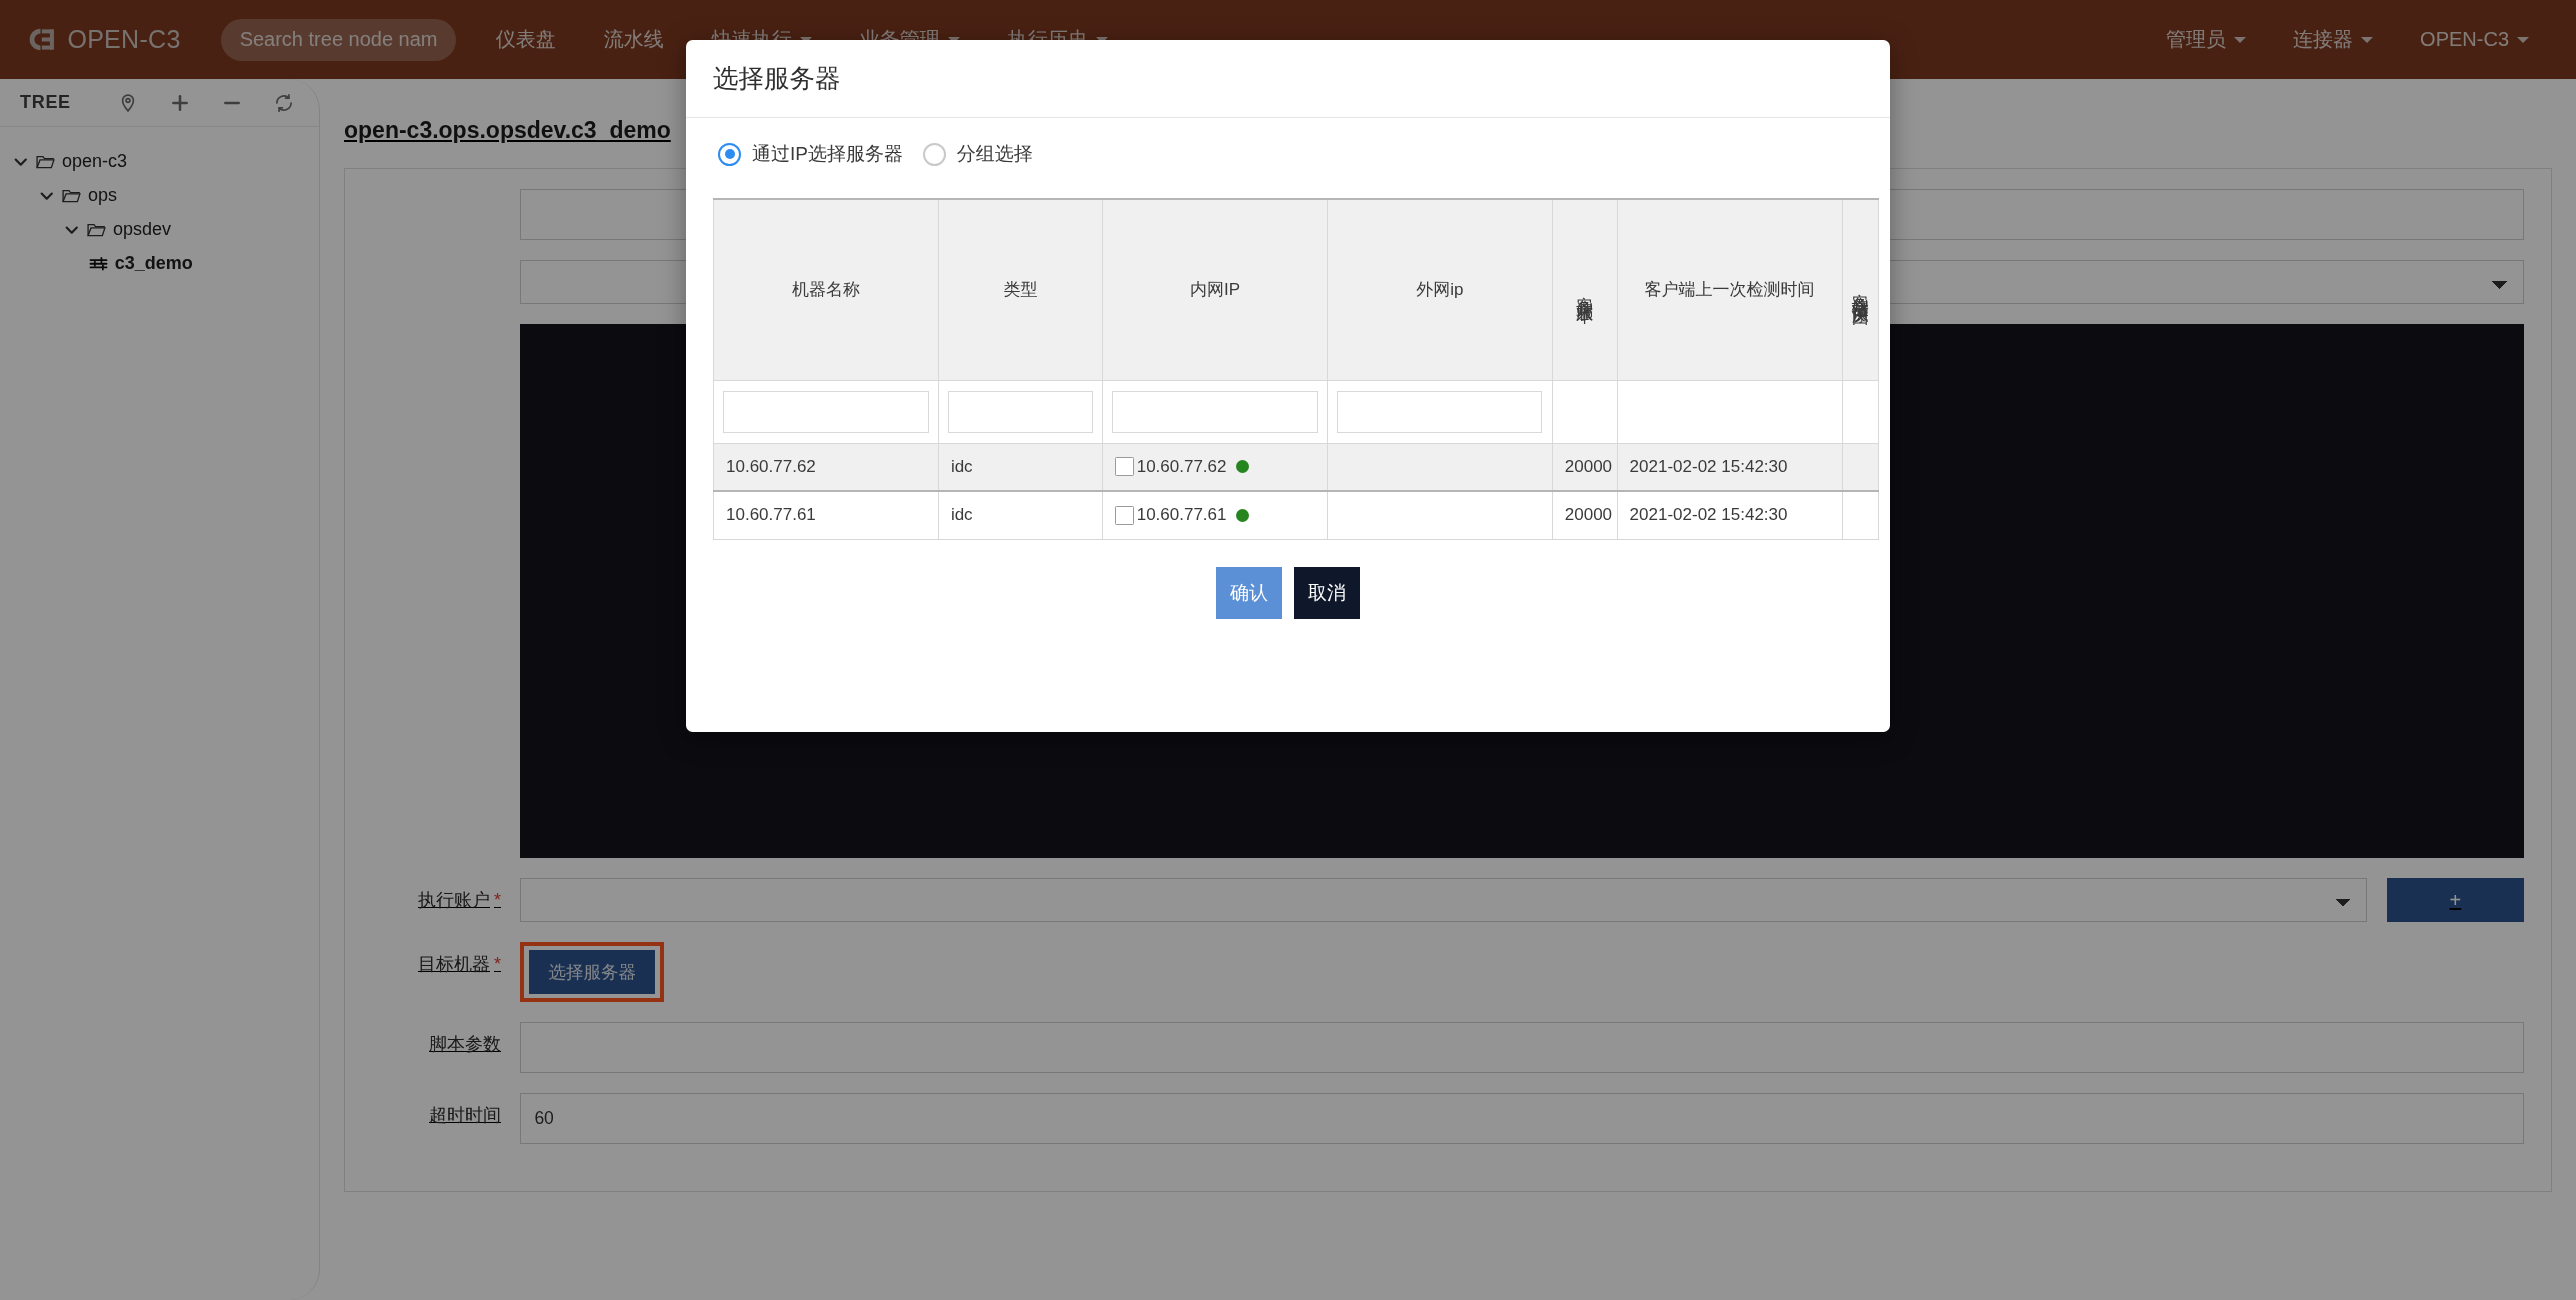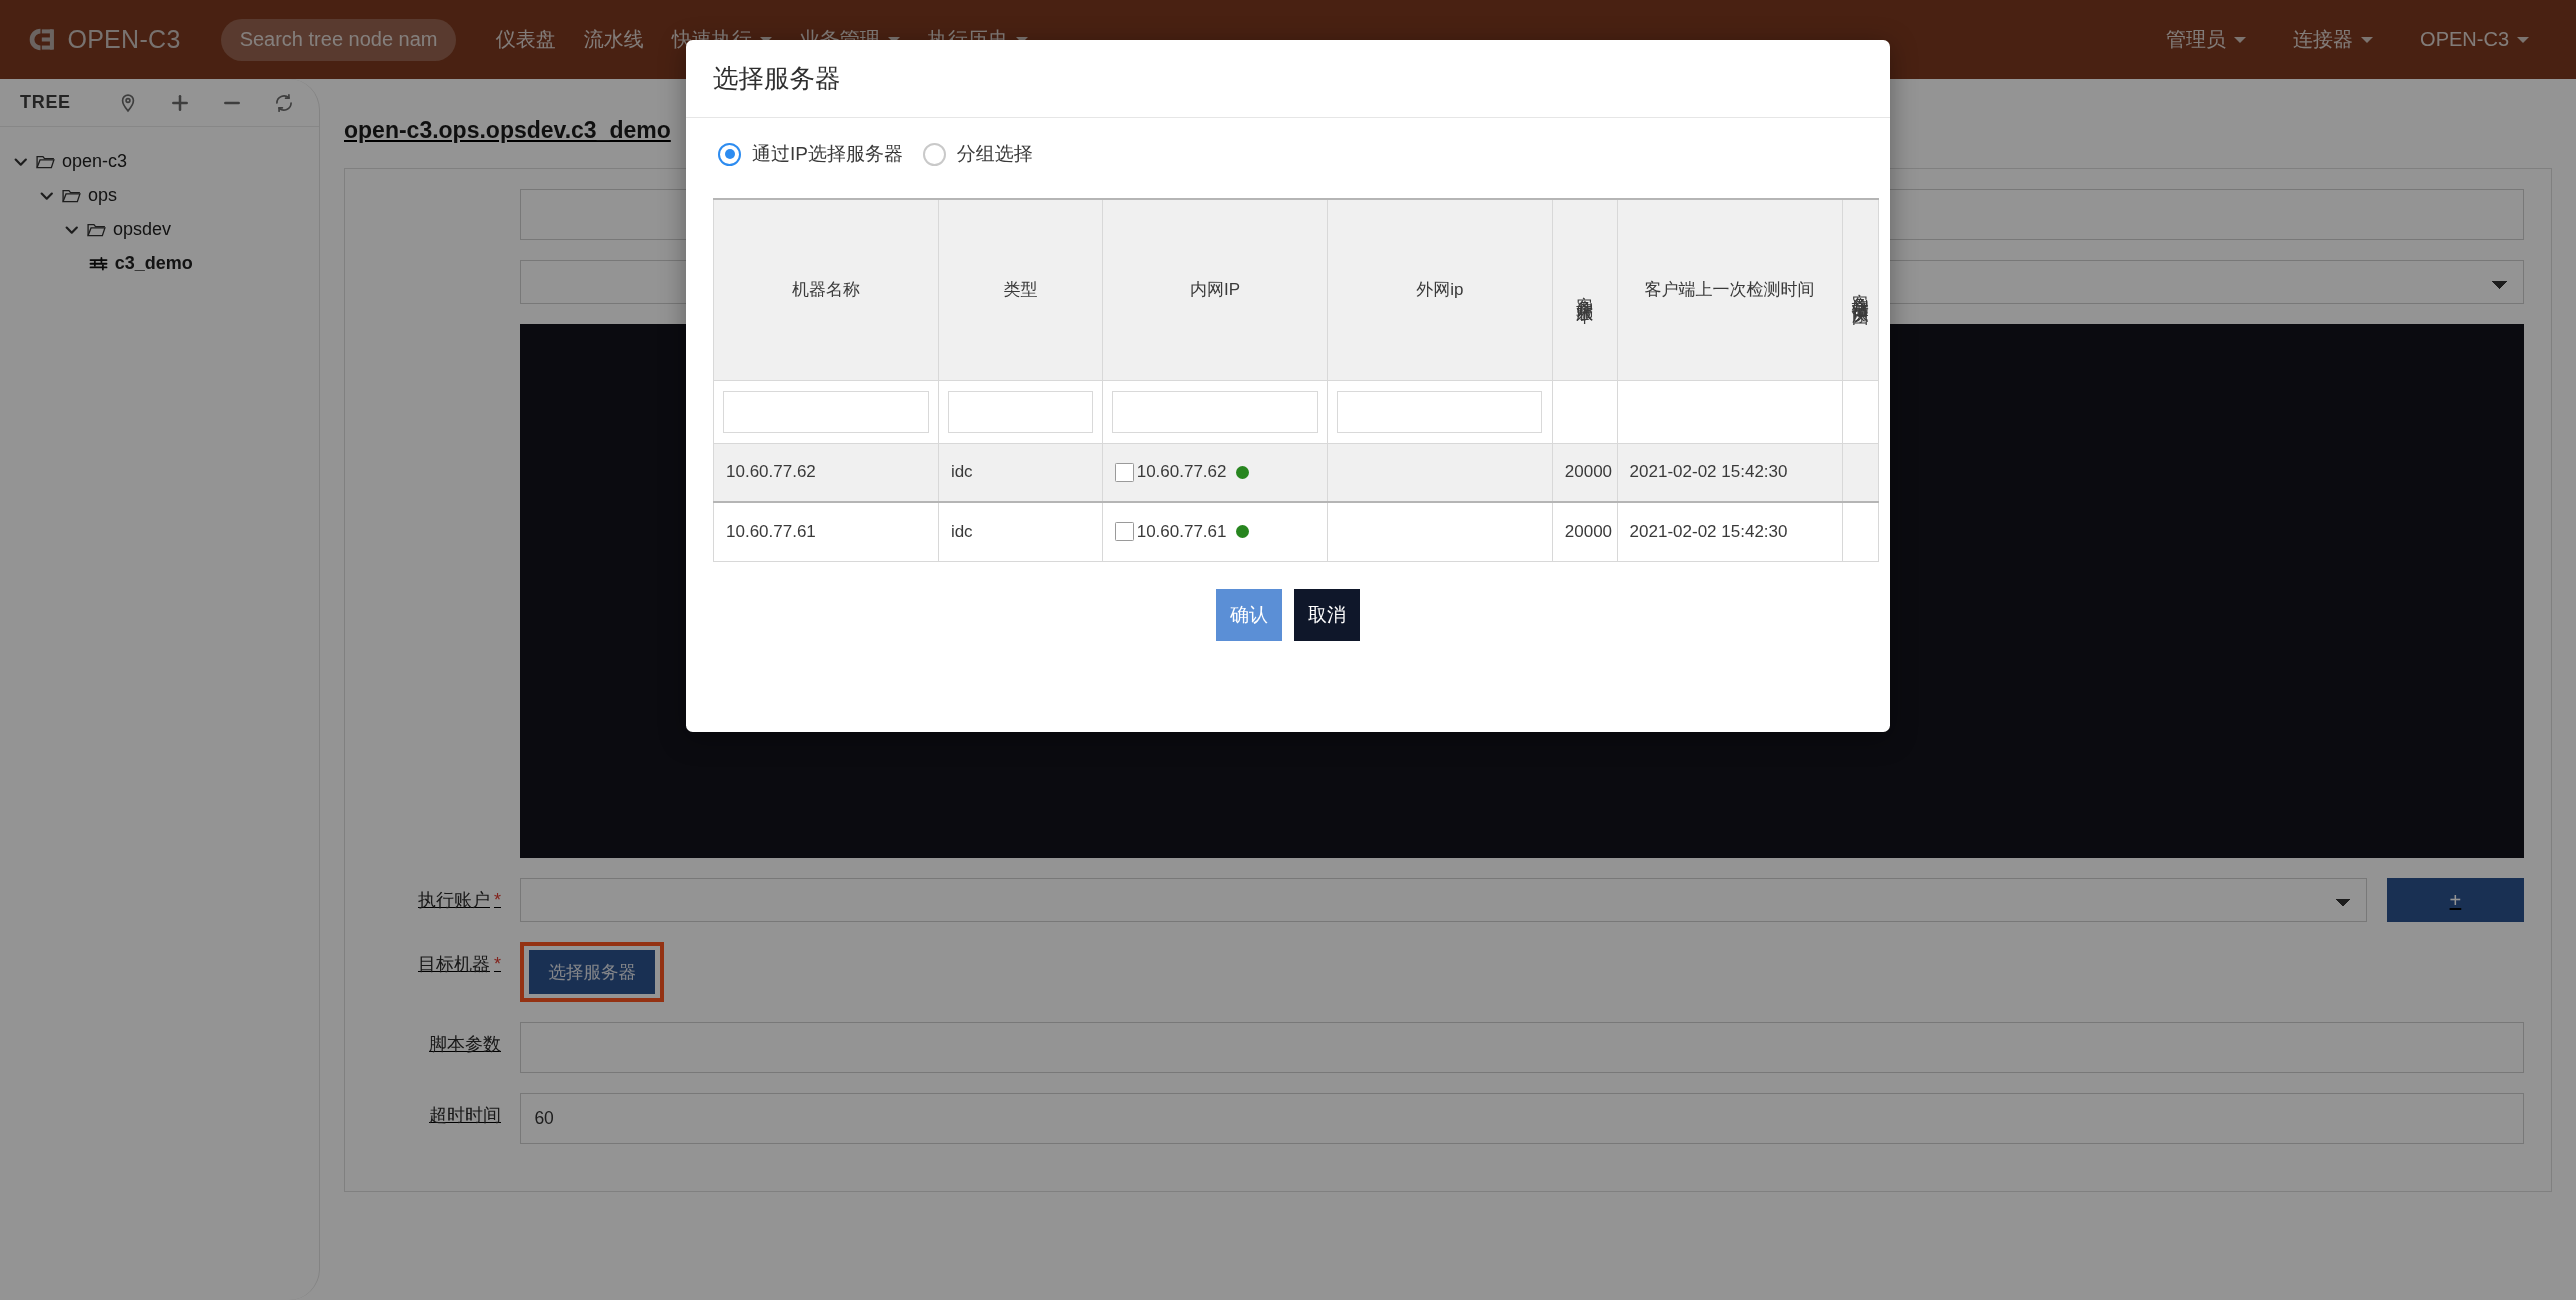--- a/index.html
+++ b/index.html
@@ -27,21 +27,21 @@
   }
   .brand-text { color: #cfc4bf; font-size: 25px; letter-spacing: 0.3px; }
   .nav-search {
     width: 235px; height: 42px; border-radius: 21px;
     background: rgba(255,255,255,0.22);
     border: none; outline: none;
     color: #efe7e3; font-size: 20px;
     padding: 0 19px;
   }
   .nav-search::placeholder { color: #e4dbd7; }
-  .nav-links { display: flex; align-items: center; margin-left: 40px; gap: 28px; }
+  .nav-links { display: flex; align-items: center; margin-left: 40px; gap: 48px; }
   .nav-link {
     color: #e0d6d1; font-size: 20px; white-space: nowrap;
     display: flex; align-items: center; gap: 8px; cursor: pointer;
   }
   .caret-down {
     width: 0; height: 0;
     border-left: 6px solid transparent;
     border-right: 6px solid transparent;
     border-top: 6.7px solid #d6c8c2;
     display: inline-block;
@@ -198,21 +198,21 @@
     text-orientation: upright;
     letter-spacing: 2.7px;
     white-space: nowrap;
     padding: 6.7px 2.7px;
   }
   .filter-cell { height: 63px; padding: 0 9.4px; background: #fff; }
   .filter-box {
     width: 100%; height: 42px; border: 0.7px solid #d9d9d9; background: #fff;
     outline: none; font-size: 16px; padding: 0 8px;
   }
-  tr.data-row td { height: 59px; padding: 0 12px; }
+  tr.data-row td { height: 48px; padding: 0 12px; }
   tr.data-row.alt td { background: #f0f0f0; }
   tr.data-row.alt { border-bottom: 2px solid #b5b5b5; }
   .cell-ip { display: flex; align-items: center; gap: 2.7px; }
   .cbx {
     width: 19px; height: 19px; border: 1.3px solid #9a9a9a; background: #fff;
     flex: 0 0 auto; border-radius: 1.3px; cursor: pointer;
   }
   .dot-green {
     width: 13.4px; height: 13.4px; border-radius: 50%; background: #27851f;
     display: inline-block; margin-left: 6.7px; flex: 0 0 auto;

